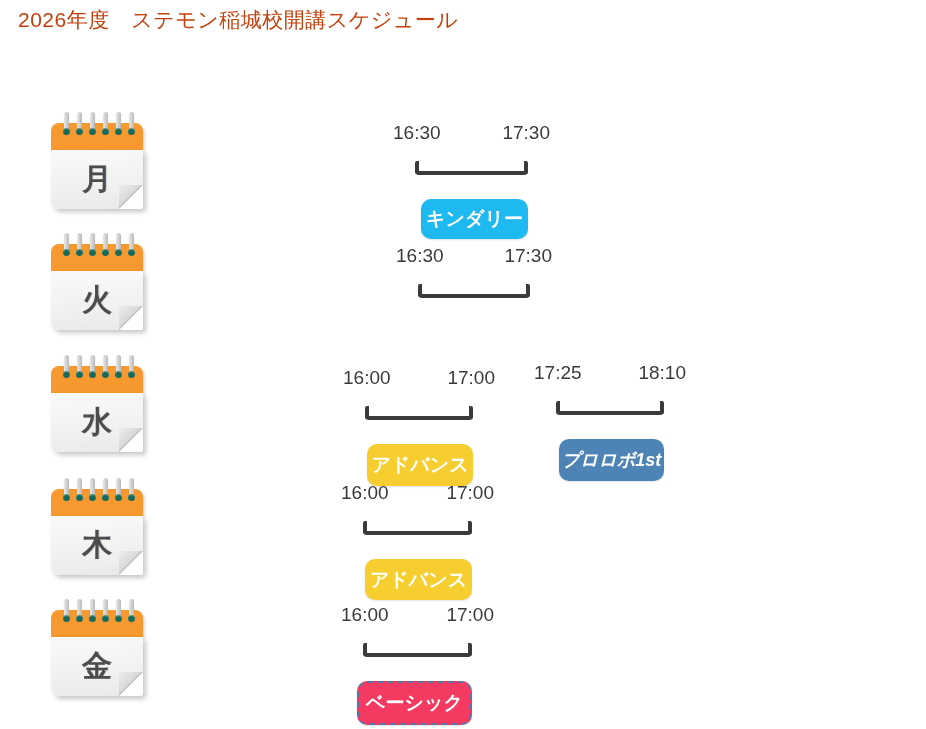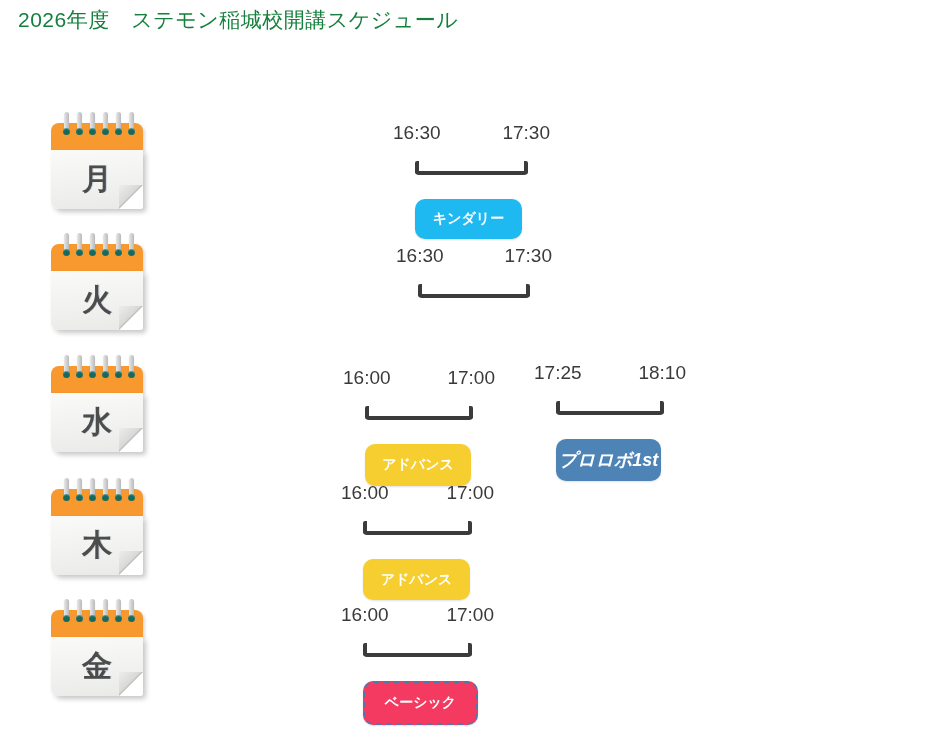--- a/index.html
+++ b/index.html
@@ -8,21 +8,21 @@
     font-family:"Liberation Sans","DejaVu Sans",sans-serif;
     background:#ffffff;
     position:relative;
     overflow:hidden;
   }
   .stage { position:absolute; inset:0; }
 
   
   .title {
     position:absolute; left:18px; top:6px;
-    font-size:21px; color:#15803d; letter-spacing:.5px;
+    font-size:21px; color:#c2410c; letter-spacing:.5px;
   }
 
   
   .calendar { position:absolute; left:51px; width:92px; height:97px; }
   .cal-top {
     position:absolute; left:0; right:0; top:11px; height:27px;
     background:#F7992F;
     border-radius:8px 8px 0 0;
     box-shadow:2px 2px 3px rgba(0,0,0,.15);
   }
@@ -53,36 +53,36 @@
     box-shadow:0 1px 1px rgba(0,0,0,.2);
   }
   .ring::after {
     content:""; position:absolute; left:-1px; bottom:-5px;
     width:7px; height:7px; border-radius:50%;
     background:#17695B;
     box-shadow:inset 0 1px 1px rgba(255,255,255,.35);
   }
 
   
-  .session { position:absolute; display:flex; flex-direction:column; align-items:flex-start;gap:18px; }
+  .session { position:absolute; display:flex; flex-direction:column; align-items:flex-end;gap:18px; }
   .times {
     width:calc(100% + 44px); margin:0 -22px; height:20px;
     display:flex; justify-content:space-between;
     font-size:19px; color:#3a3a3a;
   }
   .bracket {
     width:100%; height:14px; margin-top:1px;
     border-left:4px solid #3b3b3b;
     border-right:4px solid #3b3b3b;
     border-bottom:4px solid #3b3b3b;
     border-radius:2px 2px 4px 4px;
   }
   .badge {
     margin-top:6px; border-radius:10px;
-    color:#ffffff; font-weight:bold; font-size:14px;
+    color:#ffffff; font-weight:bold; font-size:19px;
     display:flex; align-items:center; justify-content:center;
     box-shadow:0 1px 2px rgba(0,0,0,.12);
     white-space:nowrap; overflow:hidden;
   }
   
   .s1 { left:415px; top:122px; width:113px; } .s1 .badge { width:107px; height:40px; }
   .s2 { left:418px; top:245px; width:112px; } .s2 .badge { width:110px; height:42px; }
   .s3 { left:365px; top:367px; width:108px; } .s3 .badge { width:106px; height:42px; }
   .s4 { left:556px; top:362px; width:108px; } .s4 .badge { width:105px; height:42px; font-size:18px;font-style:italic; }
   .s5 { left:363px; top:482px; width:109px; } .s5 .badge { width:107px; height:41px; }

